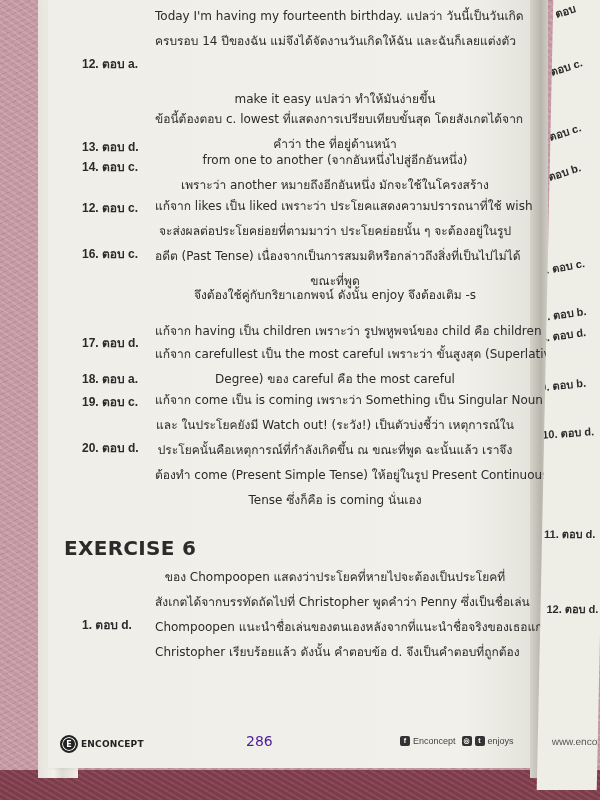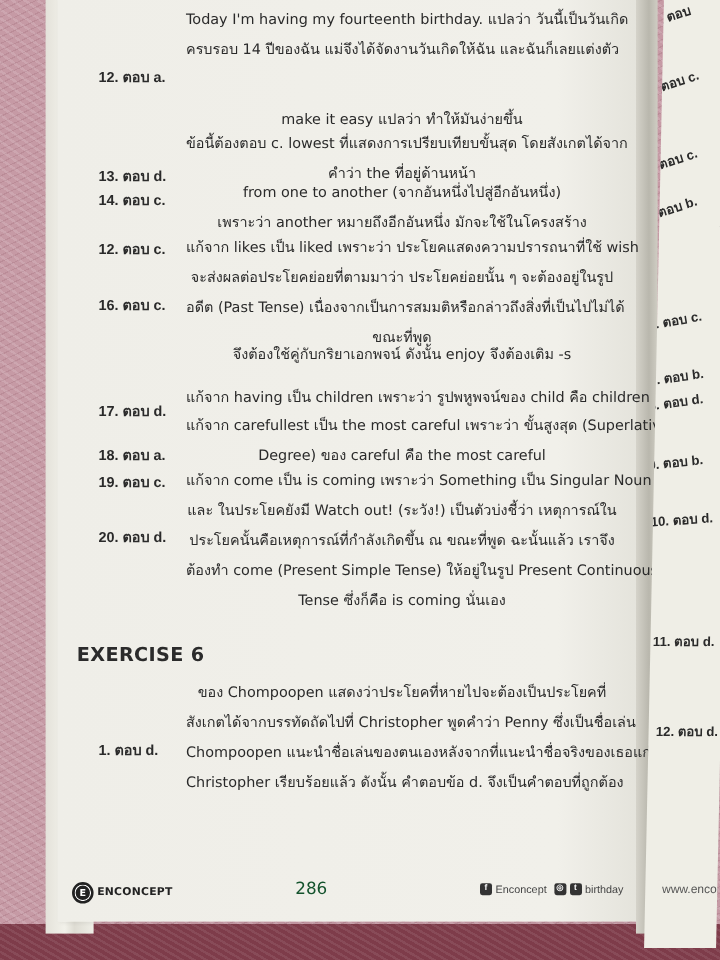--- a/index.html
+++ b/index.html
@@ -48,36 +48,36 @@
     .ans .num {
       position: absolute; left: 0; top: 0; width: 72px;
       font-family: "Liberation Sans", sans-serif; font-weight: bold; font-size: 12px; margin-top: 48px;
     }
     .ans .txt {
       position: absolute; left: 73px; top: 0; width: 360px;
     }
     .ans .txt div { white-space: nowrap; text-align: center; }
     .heading {
       position: absolute; left: 64px; top: 536px;
-      font-family: "DejaVu Sans", sans-serif; font-weight: bold; font-size: 16px; color: #2b2b2b;
+      font-family: "DejaVu Sans", sans-serif; font-weight: bold; font-size: 20px; color: #2b2b2b;
       letter-spacing: 0.3px;
     }
     .logo {
       position: absolute; left: 60px; top: 735px; display: flex; align-items: center; gap: 3px;
     }
     .logo-mark {
       width: 14px; height: 14px; border-radius: 50%; border: 2px solid #222;
       display: flex; align-items: center; justify-content: center;
       font-family: "DejaVu Sans", sans-serif; font-weight: bold; font-size: 8px; color: #fff;
       background: #222; box-shadow: inset 0 0 0 1px #fff;
     }
     .logo-text { font-family: "DejaVu Sans", sans-serif; font-weight: bold; font-size: 9px; color: #222; letter-spacing: 0.2px; }
     .page-num {
       position: absolute; left: 246px; top: 733px;
-      font-family: "DejaVu Sans", sans-serif; font-size: 14px; color: #14532d;
+      font-family: "DejaVu Sans", sans-serif; font-size: 14px; color: #4c1d95;
     }
     .social {
       position: absolute; left: 400px; top: 736px; display: flex; align-items: center; gap: 3px;
       font-family: "Liberation Sans", sans-serif; font-size: 9px; color: #444;
     }
     .sico {
       width: 10px; height: 10px; background: #333; color: #fff; border-radius: 2px;
       font-size: 7px; line-height: 10px; text-align: center; font-weight: bold;
     }
     .rp-item {
@@ -182,21 +182,21 @@
 <div class="logo">
   <span class="logo-mark">E</span>
   <span class="logo-text">ENCONCEPT</span>
 </div>
 <div class="page-num">286</div>
 <div class="social">
   <span class="sico">f</span>
   <span>Enconcept</span>
   <span class="sico" style="margin-left:3px">◎</span>
   <span class="sico">t</span>
-  <span>birthday</span>
+  <span>enjoys</span>
 </div>
 
 <div class="right-page">
   <span class="rp-item" style="left:-10px;top:4px;transform:rotate(-18deg)">2. ตอบ</span>
   <span class="rp-item" style="left:-14px;top:60px;transform:rotate(-18deg)">3. ตอบ c.</span>
   <span class="rp-item" style="left:-14px;top:125px;transform:rotate(-18deg)">4. ตอบ c.</span>
   <span class="rp-item" style="left:-14px;top:165px;transform:rotate(-18deg)">5. ตอบ b.</span>
   <span class="rp-item" style="left:-8px;top:258px;transform:rotate(-10deg)">6. ตอบ c.</span>
   <span class="rp-item" style="left:-6px;top:305px;transform:rotate(-8deg)">7. ตอบ b.</span>
   <span class="rp-item" style="left:-6px;top:326px;transform:rotate(-8deg)">8. ตอบ d.</span>

